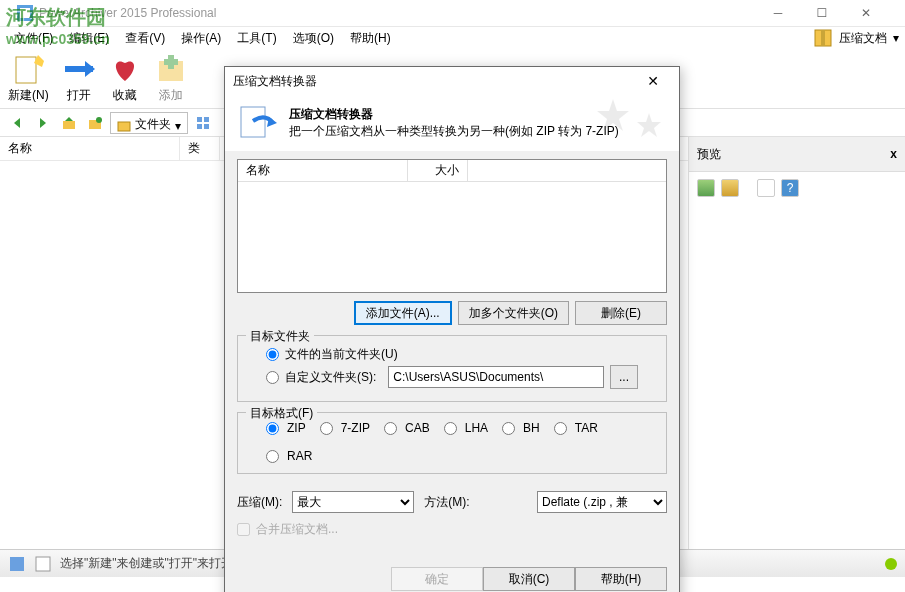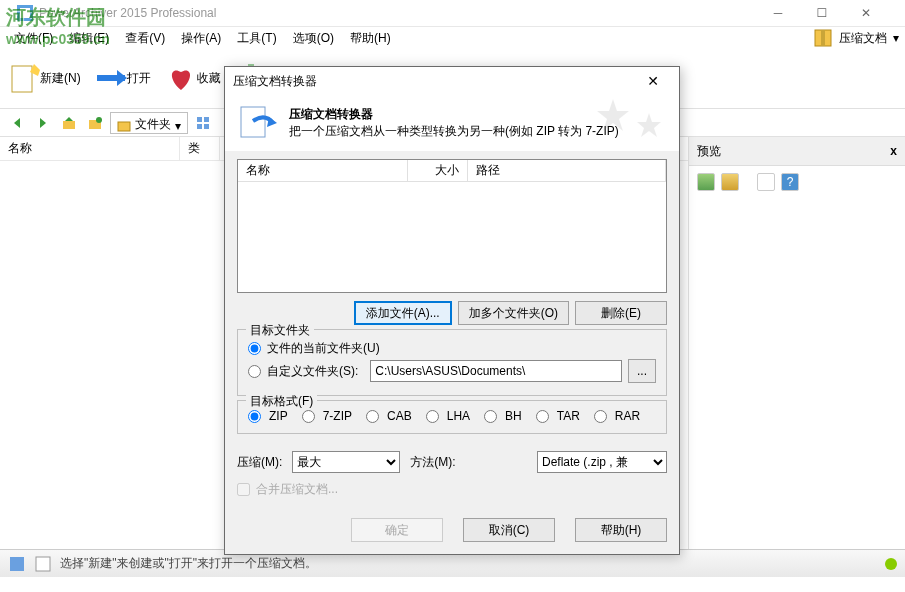--- a/index.html
+++ b/index.html
@@ -4,33 +4,33 @@
 <style>
 *{box-sizing:border-box;font-family:"Microsoft YaHei","Segoe UI",sans-serif;font-size:12px;margin:0;padding:0}
 body{background:#fff;width:905px;height:592px;overflow:hidden;position:relative}
 .titlebar{height:27px;background:#fff;display:flex;align-items:center;padding:0 17px;border-bottom:1px solid #e8e8e8}
 .titlebar .app-icon{width:16px;height:16px;margin-right:6px;display:inline-block}
 .titlebar .title{color:#999;flex:1}
 .titlebar .wbtn{width:44px;height:28px;display:flex;align-items:center;justify-content:center;color:#666}
 .menubar{height:22px;display:flex;align-items:center;padding:0 6px}
 .menubar .mitem{padding:2px 8px}
 .toolbar{height:60px;display:flex;align-items:center;padding:2px 8px;border-bottom:1px solid #e0e0e0}
-.tbtn{display:flex;align-items:center;margin-right:14px}
+.tbtn{display:flex;flex-direction:column;align-items:center;margin-right:14px}
 .tbtn .ticon{width:32px;height:32px;margin-bottom:2px}
 .right-doc{margin-left:auto;display:flex;align-items:center;gap:6px}
 .right-doc .aricon{width:20px;height:20px}
 .navbar{height:28px;display:flex;align-items:center;padding:0 6px;gap:4px;border-bottom:1px solid #e0e0e0}
 .navbtn{width:22px;height:22px;display:flex;align-items:center;justify-content:center;border:1px solid transparent}
 .folder-btn{display:flex;align-items:flex-end;gap:4px;padding:0 6px;height:22px;border:1px solid #c0c0c0;background:#fff}
 .content{display:flex;height:412px}
 .filepane{flex:1;border-right:1px solid #e0e0e0}
 .listhead{height:24px;background:#fff;border-bottom:1px solid #e8e8e8;display:flex;align-items:center}
 .listhead .col{padding:0 8px;border-right:1px solid #e8e8e8;height:100%;display:flex;align-items:center}
 .preview-pane{width:216px;display:flex;flex-direction:column}
-.preview-title{height:29px;display:flex;align-items:center;padding:0 8px;background:#f0f0f0;border-bottom:1px solid #ddd}
+.preview-title{height:35px;display:flex;align-items:center;padding:0 8px;background:#f0f0f0;border-bottom:1px solid #ddd}
 .preview-title span:first-child{flex:1}
 .preview-icons{height:32px;display:flex;align-items:center;padding:0 8px;gap:6px}
 .pvicon{width:18px;height:18px;border:1px solid #ccc;border-radius:2px}
 .statusbar{height:28px;background:linear-gradient(#f8f8f8,#e8e8e8);border-top:1px solid #ccc;display:flex;align-items:center;padding:0 8px;gap:8px}
 .sbicon{width:18px;height:18px}
 .statusbar .msg{flex:1;color:#444}
 .green-dot{width:12px;height:12px;border-radius:50%;background:#8c0}
 
 
 .watermark{position:absolute;top:4px;left:6px;pointer-events:none;opacity:.6}
@@ -49,30 +49,30 @@
 .dlg-head .deco{position:absolute;right:6px;top:0;opacity:.12}
 .dlg-body{padding:8px 12px 12px}
 .dlg-list{height:134px;background:#fff;border:1px solid #888}
 .dlg-list .lh{height:22px;display:flex;align-items:center;border-bottom:1px solid #e0e0e0}
 .dlg-list .lh .c{padding:0 8px;border-right:1px solid #e0e0e0;height:100%;display:flex;align-items:center}
 .dlg-row{display:flex;justify-content:flex-end;gap:6px;margin-top:8px}
 .btn{height:24px;padding:0 10px;background:#e9e9e9;border:1px solid #a0a0a0;display:inline-flex;align-items:center;min-width:92px;justify-content:center}
 .btn.primary{border:2px solid #0078d7;background:#e5f1fb}
 .btn.disabled{color:#aaa;border-color:#ccc;background:#f4f4f4}
 .btn.small{min-width:28px;padding:0 6px}
-.group{border:1px solid #c0c0c0;margin-top:4px;padding:8px 10px 10px;position:relative}
+.group{border:1px solid #c0c0c0;margin-top:10px;padding:8px 28px 10px;position:relative}
 .group .legend{position:absolute;top:-8px;left:8px;background:#f0f0f0;padding:0 4px}
 .radio-row{display:flex;align-items:center;gap:6px;margin:2px 0}
 .radio-row input[type=text]{flex:1;height:22px;padding:0 4px;border:1px solid #888;background:#fff;margin-left:6px}
 .fmtrow{display:flex;gap:14px;flex-wrap:wrap}
 .fmtrow label{display:flex;align-items:center;gap:8px}
 .selrow{display:flex;align-items:center;gap:10px;margin-top:17px}
 .selrow select{height:22px;border:1px solid #888;background:#fff}
 .chk{display:flex;align-items:center;gap:6px;margin-top:8px;color:#aaa}
-.dlg-foot{display:flex;justify-content:flex-end;gap:20px;margin-top:20px}
+.dlg-foot{display:flex;justify-content:flex-end;gap:0;margin-top:29px}
 
 svg{display:block}
 </style>
 </head>
 <body>
 
 <div class="watermark">
   <div class="wm1">河东软件园</div>
   <div class="wm2">www.pc0359.cn</div>
 </div>
@@ -249,21 +249,20 @@
     <svg class="deco" width="80" height="56">
         <polygon points="20,4 24,16 36,16 26,24 30,36 20,28 10,36 14,24 4,16 16,16" fill="#666"></polygon>
         <polygon points="56,18 59,27 68,27 61,33 64,42 56,36 48,42 51,33 44,27 53,27" fill="#666"></polygon>
       </svg>
   </div>
   <div class="dlg-body">
     <div class="dlg-list">
       <div class="lh">
         <div class="c" style="width:170px">名称</div>
         <div class="c" style="width:60px;justify-content:flex-end">大小</div>
-        <div class="c" style="flex:1">路径</div>
       </div>
     </div>
     <div class="dlg-row">
       <span class="btn primary">添加文件(A)...</span>
       <span class="btn">加多个文件夹(O)</span>
       <span class="btn">删除(E)</span>
     </div>
 
     <div class="group">
       <span class="legend">目标文件夹</span>
@@ -308,21 +307,21 @@
           </label>
         <label>
             <input type="radio" name="fmt" style="">
             <span>RAR</span>
           </label>
       </div>
     </div>
 
     <div class="selrow">
       <span>压缩(M):</span>
-      <select style="width:108px"><option>最大</option></select>
+      <select style="width:122px"><option>最大</option></select>
       <span>方法(M):</span>
       <select style="width:130px;margin-left:auto"><option>Deflate (.zip , 兼</option></select>
     </div>
 
     <label class="chk">
       <input type="checkbox" disabled="" style="">
       <span>合并压缩文档...</span>
     </label>
 
     <div class="dlg-foot">

